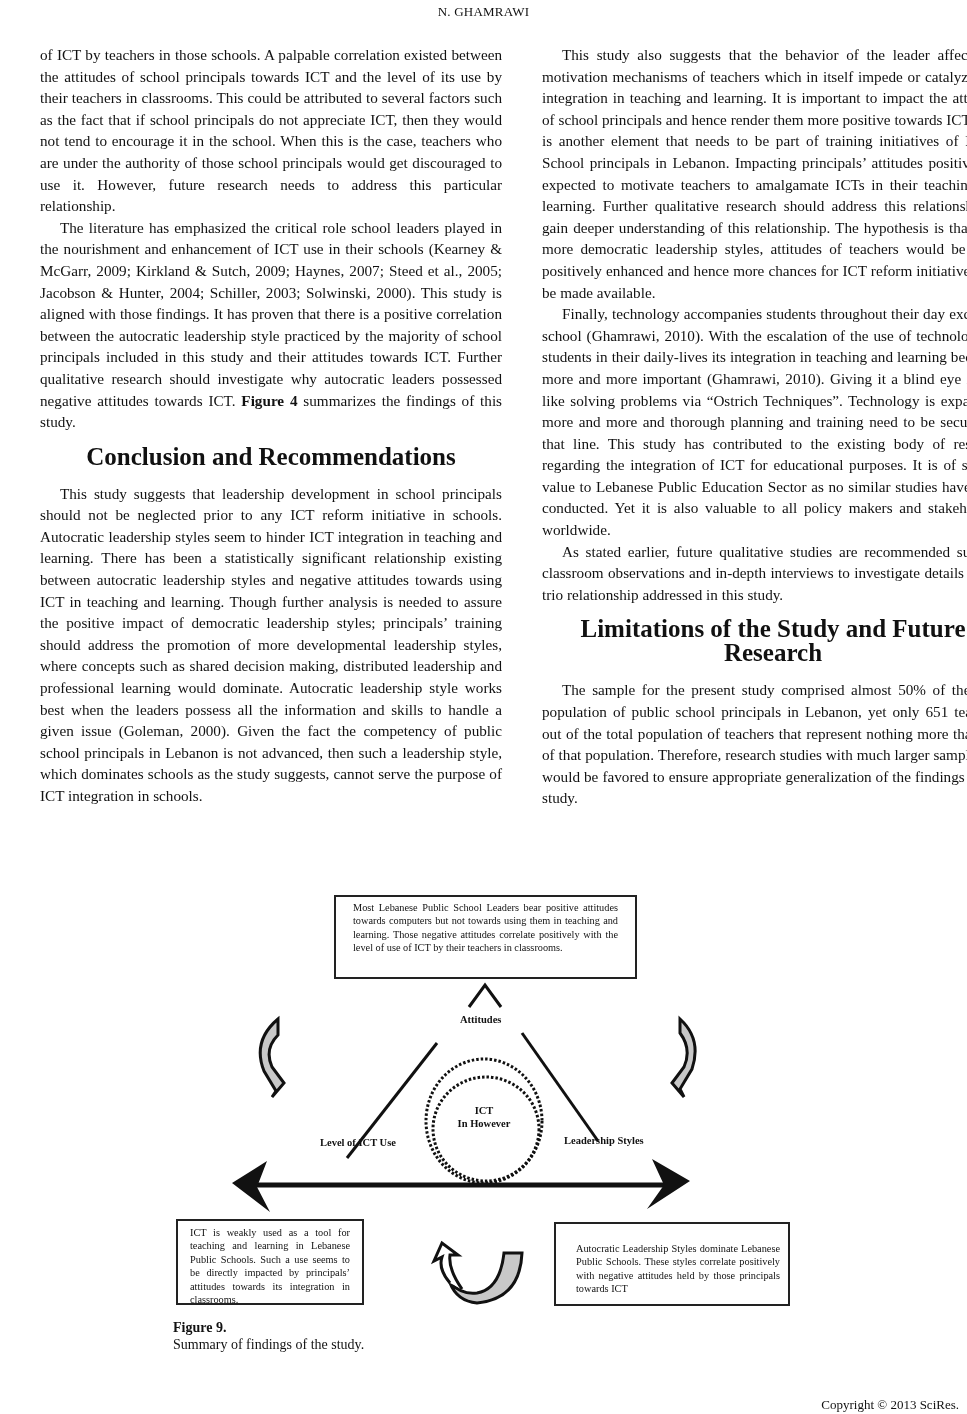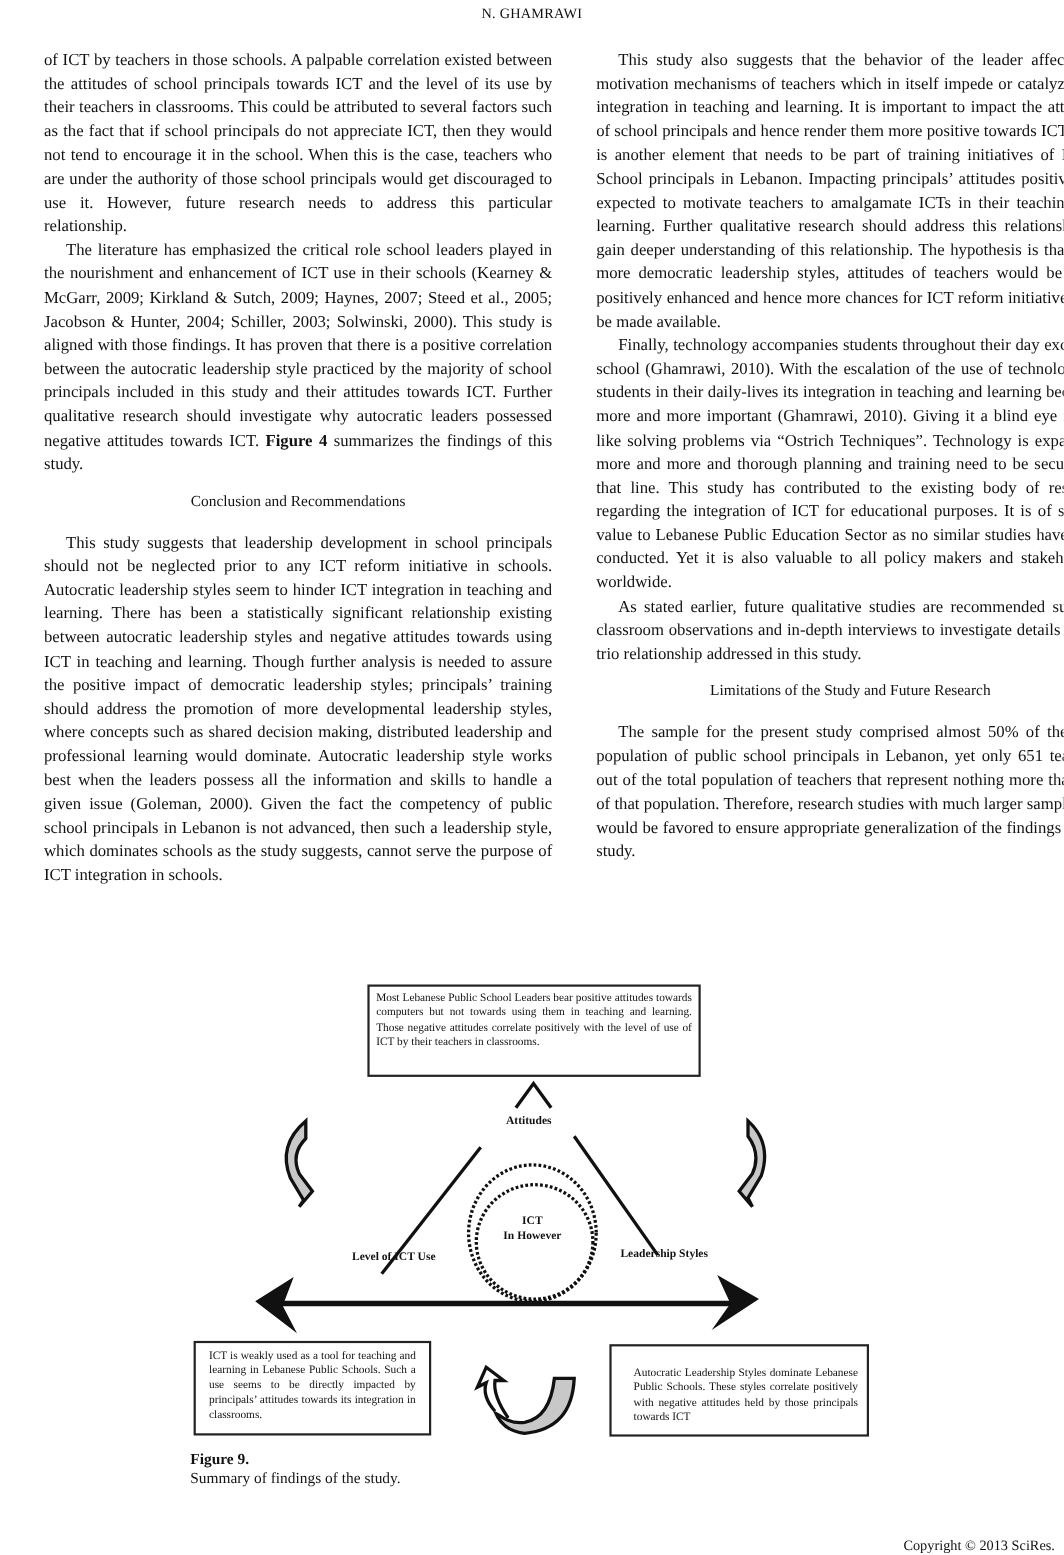--- a/index.html
+++ b/index.html
@@ -4,23 +4,23 @@
 <style>
   html, body { margin:0; padding:0; background:#ffffff; }
   body { width:967px; height:1414px; position:relative; overflow:hidden;
          font-family:"Liberation Serif", serif; color:#111; }
   .header { position:absolute; top:4px; left:0; width:967px; text-align:center; font-size:13px; letter-spacing:0.2px; }
   .col { position:absolute; top:44px; width:462px; font-size:15.2px; line-height:21.6px; text-align:justify;padding-left:40px; }
   .col.left { left:0; }
   .col.right { left:502px; }
   .col p { margin:0; text-indent:20px; hyphens:auto; }
   .col p.noindent { text-indent:0; }
-  .col h2 { font-size:14px; font-weight:normal; text-align:center; margin:12px 0 14px 0; line-height:24px; }
+  .col h2 { font-size:25px; font-weight:bold; text-align:center; margin:12px 0 14px 0; line-height:24px; }
   .fig { position:absolute; left:172px; top:891px; width:618px; height:417px; }
-  .box { position:absolute; border:2px solid #222; background:#fff; font-size:10.3px; line-height:13.4px; text-align:justify; padding:4px 6px; box-sizing:border-box; }
+  .box { position:absolute; border:2px solid #222; background:#fff; font-size:10.3px; line-height:13.4px; text-align:justify; padding:4px 17px; box-sizing:border-box; }
   .lbl { position:absolute; font-size:10.5px; font-weight:bold; white-space:nowrap; }
   .ctr { position:absolute; font-size:10.5px; font-weight:bold; text-align:center; line-height:13px; }
   .cap-title { position:absolute; left:173px; top:1320px; font-size:14px; font-weight:bold; }
   .cap-text { position:absolute; left:173px; top:1337px; font-size:14px; }
   .pagenum { position:absolute; left:0; top:1469px; font-size:13px; }
   .copyright { position:absolute; right:8px; top:1397px; font-size:13px; }
 </style>
 </head>
 <body>
 
@@ -65,21 +65,21 @@
   </svg>
 
   <div class="box" style="left:162px; top:4px; width:303px; height:84px;">Most Lebanese Public School Leaders bear positive attitudes towards computers but not towards using them in teaching and learning. Those negative attitudes correlate positively with the level of use of ICT by their teachers in classrooms.</div>
   <div class="lbl" style="left:288px; top:123px;">Attitudes</div>
   <div class="ctr" style="left:282px; top:213px; width:60px;">
     <div>ICT</div>
     <div>In However</div>
   </div>
   <div class="lbl" style="left:148px; top:246px;">Level of ICT Use</div>
   <div class="lbl" style="left:392px; top:244px;">Leadership Styles</div>
-  <div class="box" style="left:4px; top:328px; width:216px; height:86px; padding:5px 12px;">ICT is weakly used as a tool for teaching and learning in Lebanese Public Schools. Such a use seems to be directly impacted by principals’ attitudes towards its integration in classrooms.</div>
+  <div class="box" style="left:4px; top:328px; width:188px; height:86px; padding:5px 12px;">ICT is weakly used as a tool for teaching and learning in Lebanese Public Schools. Such a use seems to be directly impacted by principals’ attitudes towards its integration in classrooms.</div>
   <div class="box" style="left:382px; top:331px; width:236px; height:84px; padding:18px 8px 4px 20px;">Autocratic Leadership Styles dominate Lebanese Public Schools. These styles correlate positively with negative attitudes held by those principals towards ICT</div>
 </div>
 
 <div class="cap-title">Figure 9.</div>
 <div class="cap-text">Summary of findings of the study.</div>
 
 <div class="pagenum">18</div>
 <div class="copyright">Copyright © 2013 SciRes.</div>
 
 </body></html>

